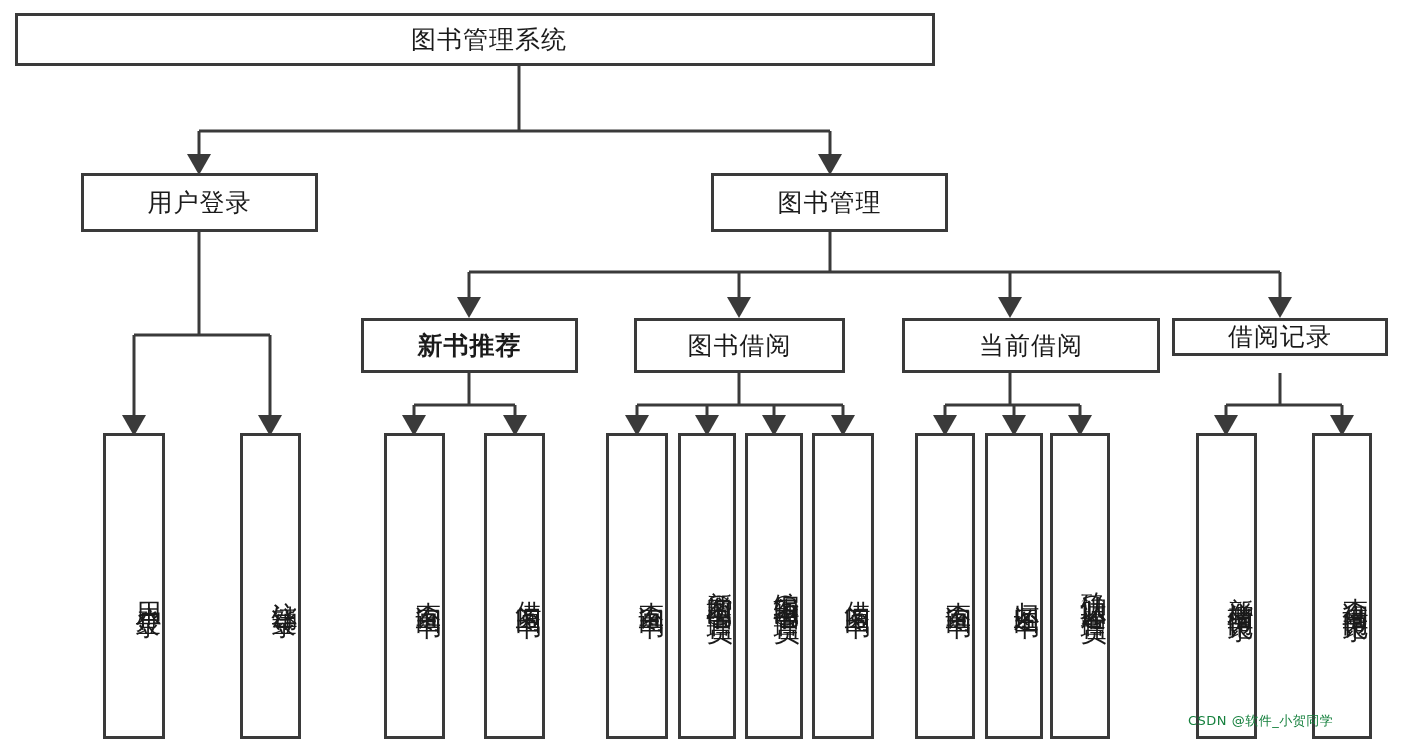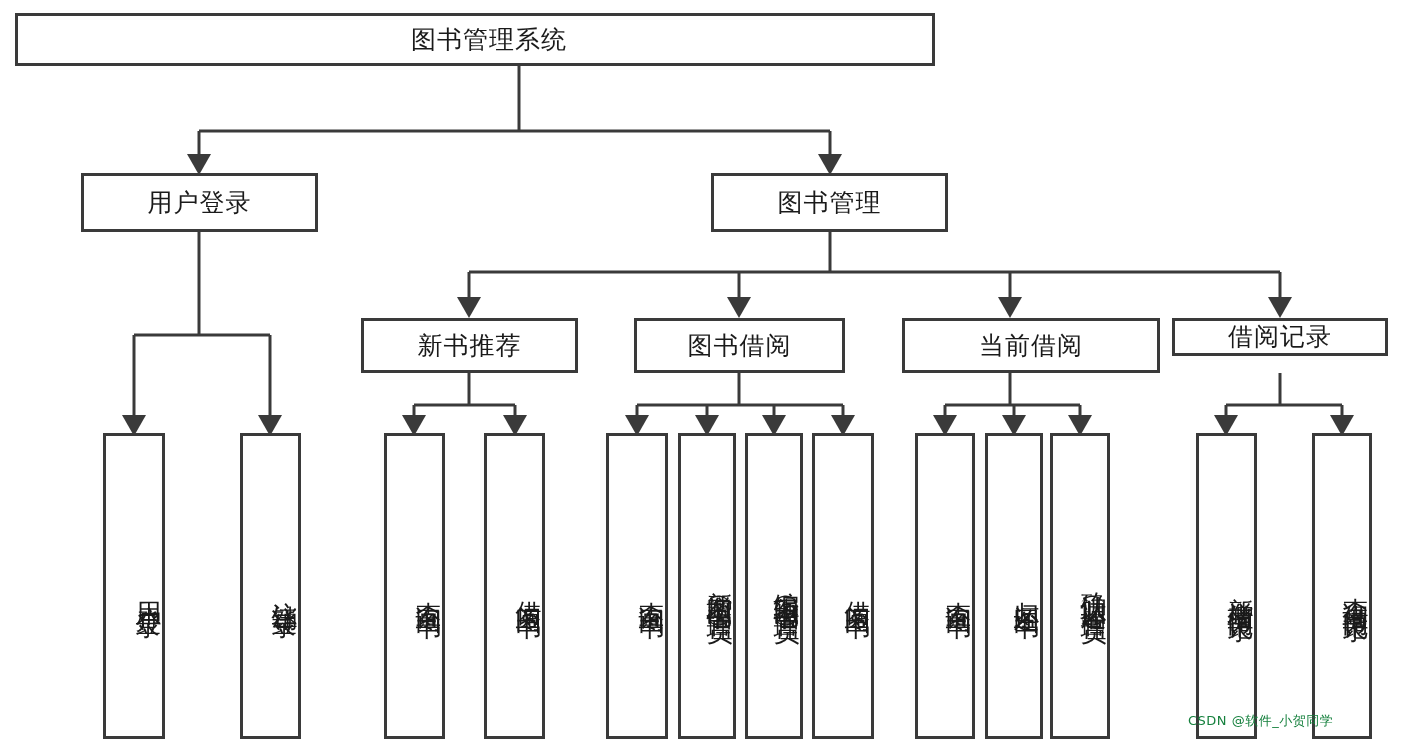--- a/index.html
+++ b/index.html
@@ -127,21 +127,21 @@
     <span>图书管理系统</span>
   </div>
 
   <div class="node node-h" style="left:81px; top:173px; width:237px; height:59px;">
     <span>用户登录</span>
   </div>
   <div class="node node-h" style="left:711px; top:173px; width:237px; height:59px;">
     <span>图书管理</span>
   </div>
 
-  <div class="node node-h" style="left:361px; top:318px; width:217px; height:55px;">
+  <div class="node node-h" style="left:361px; top:318px; width:217px; height:55px;font-weight:bold;">
     <span>新书推荐</span>
   </div>
   <div class="node node-h" style="left:634px; top:318px; width:211px; height:55px;">
     <span>图书借阅</span>
   </div>
   <div class="node node-h" style="left:902px; top:318px; width:258px; height:55px;">
     <span>当前借阅</span>
   </div>
   <div class="node node-h" style="left:1172px; top:318px; width:216px; height:38px;">
     <span>借阅记录</span>

